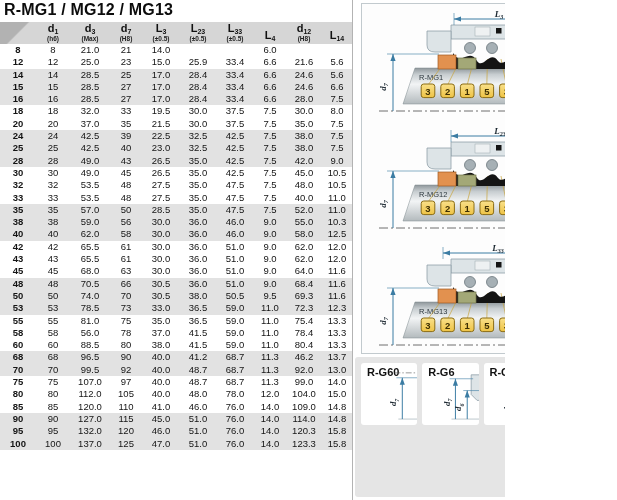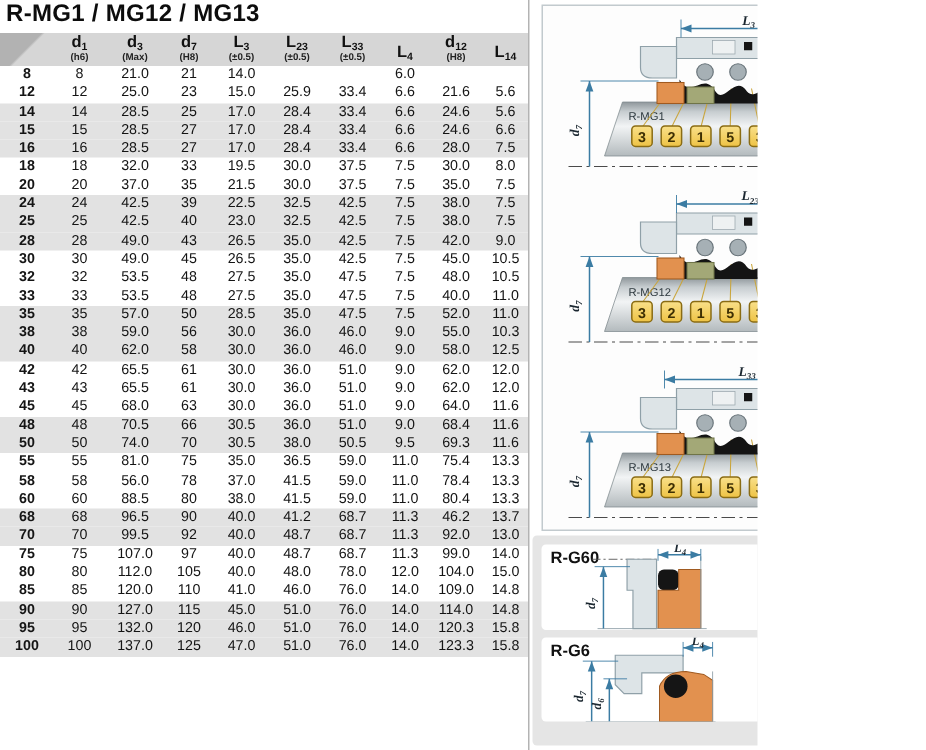--- a/index.html
+++ b/index.html
@@ -20,21 +20,21 @@
                padding:0;color:#141414;white-space:nowrap;}
   #dimtable tr.shade td{background:#e2e2e2;}
   #dimtable td.rowlabel{font-weight:bold;}
   
   #vsep{position:absolute;left:352px;top:0;width:1px;height:500px;background:#b3b3b3;}
   #diagpanel{position:absolute;left:361px;top:3px;width:246px;height:351px;
              background:#fdfdfd;border:1px solid #c2cace;box-sizing:border-box;}
   .sealbox{position:absolute;left:0;}
   #seatpanel{position:absolute;left:355px;top:357px;width:252px;height:140px;
              background:#e5e5e5;border-radius:3px;box-sizing:border-box;padding:6px;}
-  #seatgrid{display:grid;grid-template-columns:1fr;grid-template-rows:1fr 1fr;
+  #seatgrid{display:grid;grid-template-columns:1fr 1fr 1fr 1fr;grid-template-rows:1fr 1fr;
             gap:5px;width:100%;height:100%;}
   .seatcard{position:relative;background:#fff;border-radius:3px;overflow:hidden;}
   .seatlabel{position:absolute;left:6px;top:3px;font-size:11px;font-weight:bold;color:#111;}
   .seatcard svg{position:absolute;left:0;top:0;}
   #redline{position:absolute;left:607px;top:0;width:4px;height:500px;background:#d40000;}
   #notch{position:absolute;left:598px;top:5px;}
 </style>
 </head>
 <body>
 
@@ -339,20 +339,32 @@
           <td class="rowlabel">50</td>
           <td>50</td>
           <td>74.0</td>
           <td>70</td>
           <td>30.5</td>
           <td>38.0</td>
           <td>50.5</td>
           <td>9.5</td>
           <td>69.3</td>
           <td>11.6</td>
+        </tr>
+        <tr class="shade">
+          <td class="rowlabel">53</td>
+          <td>53</td>
+          <td>78.5</td>
+          <td>73</td>
+          <td>33.0</td>
+          <td>36.5</td>
+          <td>59.0</td>
+          <td>11.0</td>
+          <td>72.3</td>
+          <td>12.3</td>
         </tr>
         <tr>
           <td class="rowlabel">55</td>
           <td>55</td>
           <td>81.0</td>
           <td>75</td>
           <td>35.0</td>
           <td>36.5</td>
           <td>59.0</td>
           <td>11.0</td>

